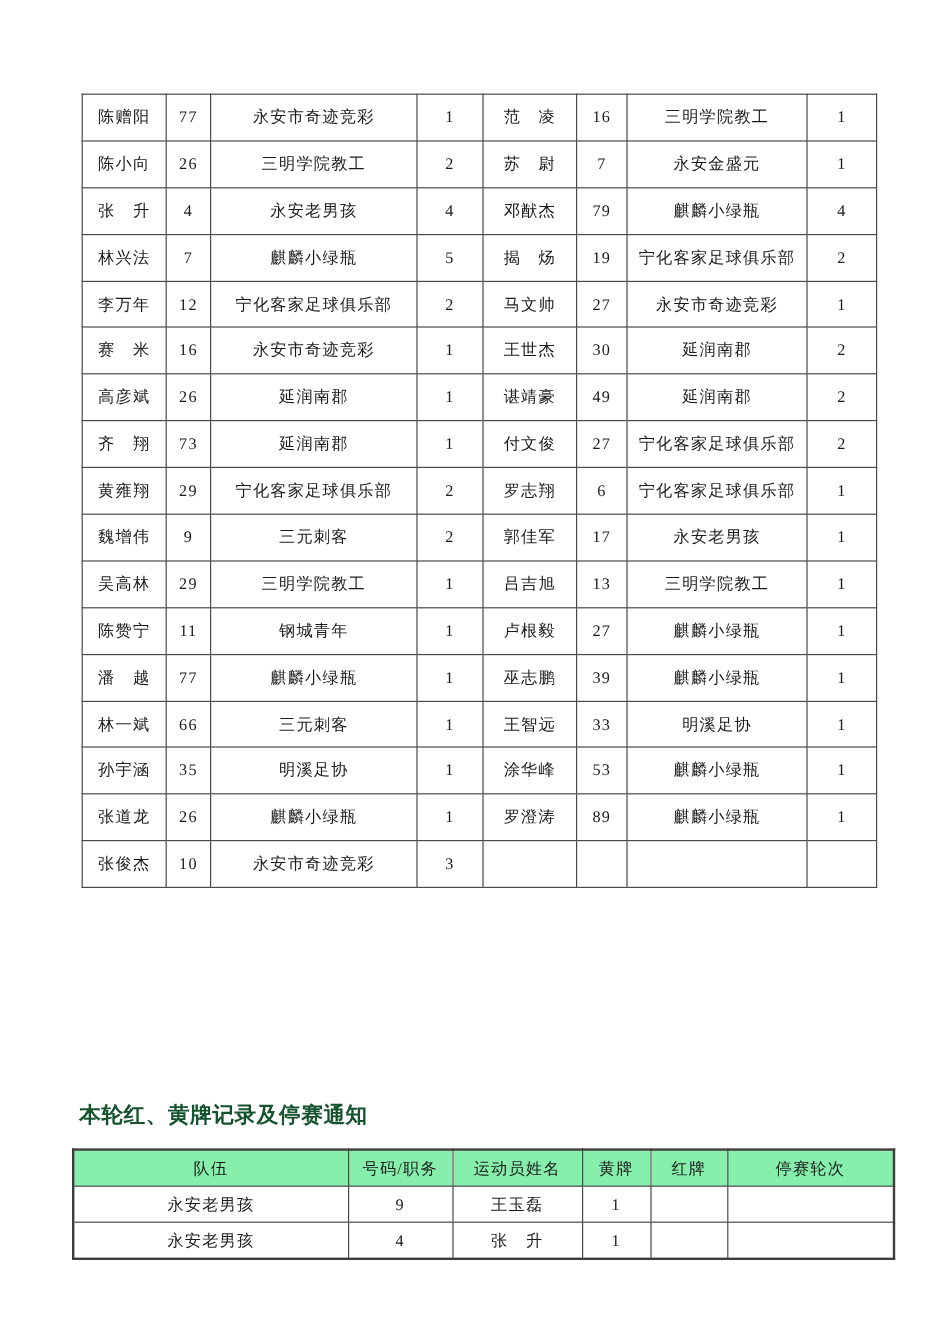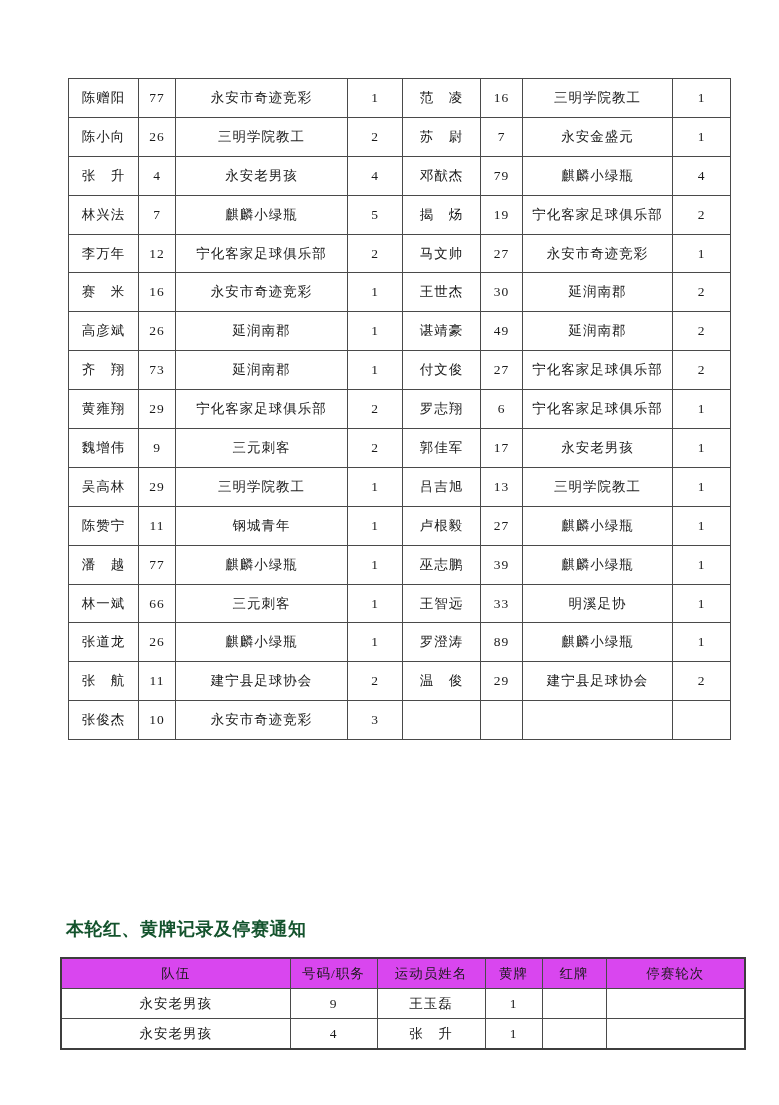--- a/index.html
+++ b/index.html
@@ -42,21 +42,21 @@
     color: #14532d;
   }
   .cards-table {
     position: absolute;
     left: 60px;
     top: 957px;
     width: 684px;
     border: 2px solid #3d3d3d;
   }
   .cards-table th {
-    background: #d946ef;
+    background: #86efac;
     height: 29px;
   }
   .cards-table td { height: 29px; }
 </style>
 </head>
 <body>
 
 <div class="page">
 
   <table class="main-table">
@@ -205,38 +205,38 @@
           <td>林一斌</td>
           <td>66</td>
           <td>三元刺客</td>
           <td>1</td>
           <td>王智远</td>
           <td>33</td>
           <td>明溪足协</td>
           <td>1</td>
         </tr>
         <tr>
+          <td>孙宇涵</td>
+          <td>35</td>
+          <td>明溪足协</td>
+          <td>1</td>
+          <td>涂华峰</td>
+          <td>53</td>
+          <td>麒麟小绿瓶</td>
+          <td>1</td>
+        </tr>
+        <tr>
           <td>张道龙</td>
           <td>26</td>
           <td>麒麟小绿瓶</td>
           <td>1</td>
           <td>罗澄涛</td>
           <td>89</td>
           <td>麒麟小绿瓶</td>
           <td>1</td>
-        </tr>
-        <tr>
-          <td>张　航</td>
-          <td>11</td>
-          <td>建宁县足球协会</td>
-          <td>2</td>
-          <td>温　俊</td>
-          <td>29</td>
-          <td>建宁县足球协会</td>
-          <td>2</td>
         </tr>
         <tr>
           <td>张俊杰</td>
           <td>10</td>
           <td>永安市奇迹竞彩</td>
           <td>3</td>
           <td></td>
           <td></td>
           <td></td>
           <td></td>

